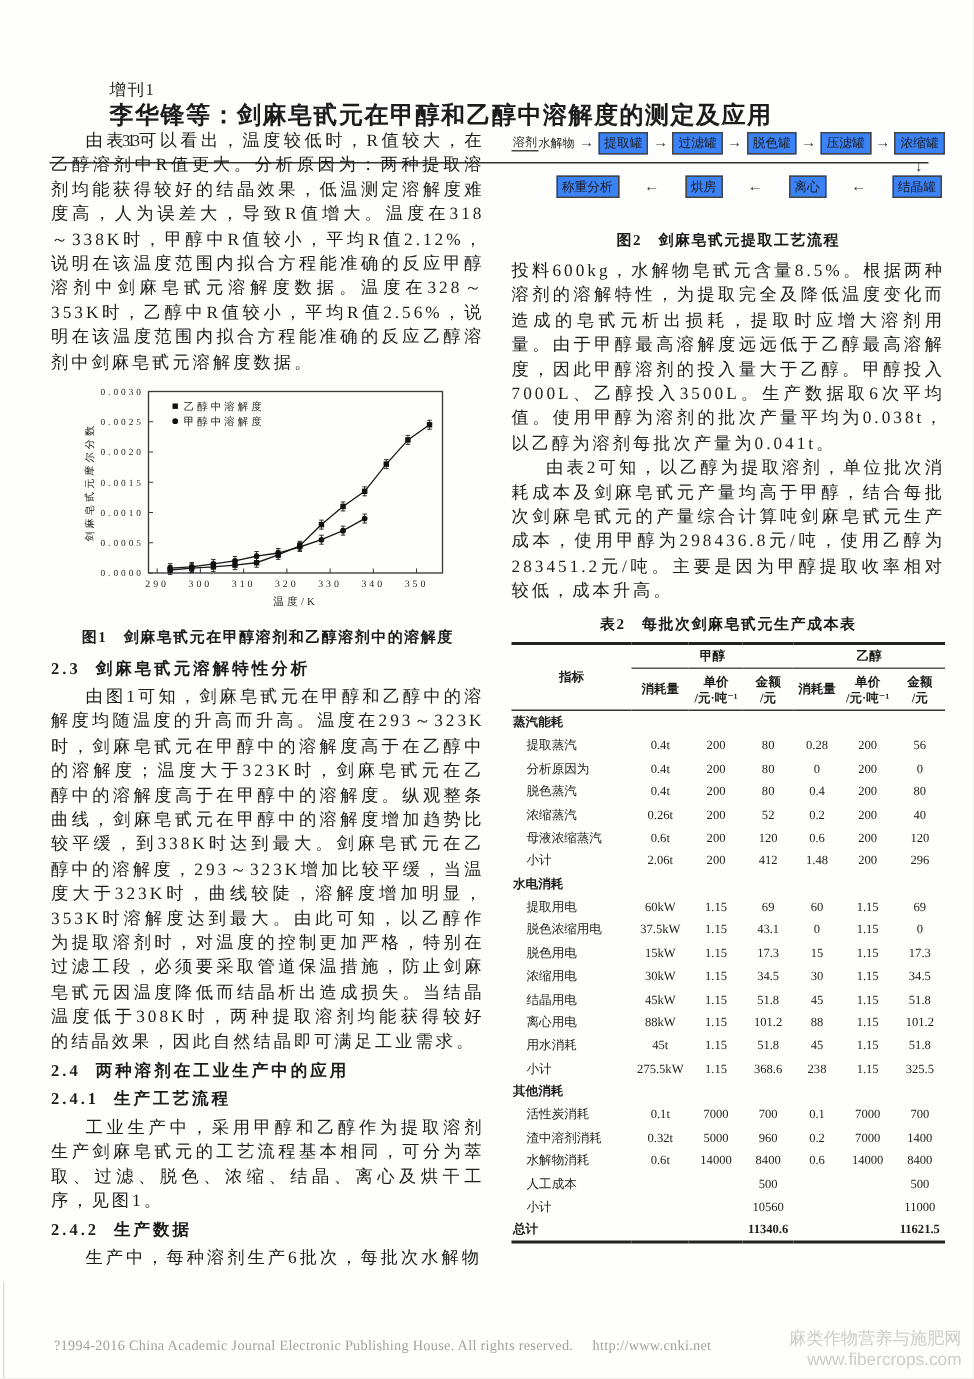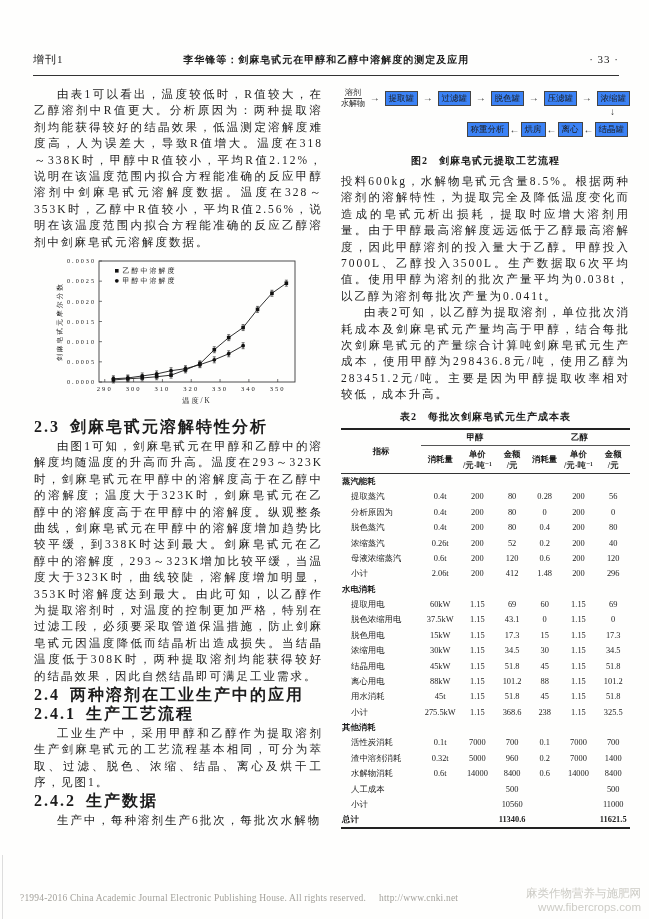--- a/index.html
+++ b/index.html
@@ -1,61 +1,61 @@
 <!DOCTYPE html>
 <html><head>
 <meta charset="utf-8">
 <style>
   html,body{margin:0;padding:0;background:#e8e8e6;}
   .page{position:relative;width:649px;height:919px;background:#fefefd;margin:0 auto;
         font-family:"Liberation Serif","DejaVu Serif",serif;color:#1c1c1c;overflow:hidden;}
   
   .hdr{position:absolute;left:33px;right:30px;top:52px;display:flex;align-items:baseline;
        justify-content:space-between;border-bottom:1px solid #333;padding-bottom:8px;
-       font-size:11px;letter-spacing:1px;}
-  .hdr .ttl{font-weight:bold;font-size:10px;}
+       font-size:11px;letter-spacing:1px;flex-direction:column;}
+  .hdr .ttl{font-weight:bold;font-size:16px;margin-left:40px;}
   
   .col{position:absolute;top:86px;width:289px;font-size:11.5px;line-height:16.4px;
        letter-spacing:2px;text-align:justify;}
   .col-l{left:34px;}
   .col-r{left:341px;}
   p{margin:0;text-indent:2em;}
   p.noind{text-indent:0;}
-  .h3{font-weight:bold;margin:3px 0 2px 0;font-size:16px;}
+  .h3{font-weight:bold;margin:3px 0 2px 0;font-size:11px;}
   .h3 .num{margin-right:10px;}
   
   .fig1{margin:4px 0 2px 0;text-align:center;}
   .figcap{text-align:center;font-weight:bold;font-size:10px;letter-spacing:1px;
           line-height:13px;margin:2px 0 6px 0;text-indent:0;}
   
   .flow{position:relative;width:100%;height:64px;margin:2px 0 0 0;letter-spacing:0;}
   .frow{display:flex;align-items:center;}
   .frow1{justify-content:space-between;}
-  .frow2{justify-content:flex-end;margin-top:14px;gap:0;padding-right:2px;}
+  .frow2{justify-content:flex-end;margin-top:14px;gap:16px;padding-right:2px;}
   .fbox{border:1px solid #444;padding:1px 3px;font-size:8.5px;white-space:nowrap;
         line-height:11px;background:#3b82f6;}
   .fa{font-size:10px;line-height:10px;color:#333;margin:0 1px;}
-  .flow-input{display:flex;flex-direction:column;align-items:center;font-size:8px;line-height:9px;}
+  .flow-input{display:flex;flex-direction:row;align-items:center;font-size:8px;line-height:9px;}
   .flow-input span:first-child{border-bottom:1px solid #444;padding:0 1px 1px 1px;}
   .varrow{position:absolute;right:15px;top:16px;font-size:10px;color:#333;}
   
   .tblcap{text-align:center;font-weight:bold;font-size:10px;letter-spacing:1px;margin:6px 0 3px 0;}
   table.cost{width:100%;border-collapse:collapse;font-size:8.4px;letter-spacing:0;
              border-top:2px solid #222;border-bottom:2px solid #222;line-height:11px;}
   table.cost th,table.cost td{padding:2.2px 1px;text-align:center;vertical-align:middle;font-weight:normal;}
   table.cost th{font-weight:bold;}
   table.cost th.grp-h{border-bottom:1px solid #555;}
   table.cost thead{border-bottom:1px solid #333;}
   table.cost th.sub-h{white-space:pre-line;}
   table.cost td.lbl{text-align:left;white-space:nowrap;}
   table.cost tr.r-item td.lbl,table.cost tr.r-subtotal td.lbl{padding-left:10px;}
   table.cost tr.r-group td,table.cost tr.r-total td{font-weight:bold;}
   table.cost col.c-lbl{width:80px;}
   
-  .foot{position:absolute;left:20px;top:893px;font-size:9.5px;color:#a3a19b;
+  .foot{position:absolute;left:36px;top:893px;font-size:9.5px;color:#a3a19b;
         letter-spacing:0.2px;white-space:nowrap;}
   .foot a{color:#a3a19b;text-decoration:none;}
   .wm{position:absolute;right:8px;top:886px;text-align:right;color:#cdccc6;
       font-size:11.5px;line-height:14px;font-family:"Liberation Sans",sans-serif;}
   .edge{position:absolute;left:2px;top:855px;height:64px;width:1px;background:#ddd;}
 </style>
 </head>
 <body>
 
 <div class="page">
@@ -195,20 +195,21 @@
           <line x1="190.11764705882354" y1="88.7" x2="190.11764705882354" y2="94.7" stroke="#1a1a1a" stroke-width="0.6"></line>
           <line x1="188.61764705882354" y1="88.7" x2="191.61764705882354" y2="88.7" stroke="#1a1a1a" stroke-width="0.6"></line>
           <line x1="188.61764705882354" y1="94.7" x2="191.61764705882354" y2="94.7" stroke="#1a1a1a" stroke-width="0.6"></line>
           <circle cx="190.11764705882354" cy="91.7" r="1.9" fill="#111"></circle>
           <rect x="62" y="15" width="3.6" height="3.6" fill="#111"></rect>
           <text x="69.5" y="19.4" font-size="7" fill="#1a1a1a">乙醇中溶解度</text>
           <circle cx="63.8" cy="26.8" r="1.9" fill="#111"></circle>
           <text x="69.5" y="29.4" font-size="7" fill="#1a1a1a">甲醇中溶解度</text>
         </svg>
     </div>
+    <div class="figcap">图1　剑麻皂甙元在甲醇溶剂和乙醇溶剂中的溶解度</div>
 
     <div class="h3">
       <span class="num">2.3</span><span>剑麻皂甙元溶解特性分析</span>
     </div>
     <p>由图1可知，剑麻皂甙元在甲醇和乙醇中的溶解度均随温度的升高而升高。温度在293～323K时，剑麻皂甙元在甲醇中的溶解度高于在乙醇中的溶解度；温度大于323K时，剑麻皂甙元在乙醇中的溶解度高于在甲醇中的溶解度。纵观整条曲线，剑麻皂甙元在甲醇中的溶解度增加趋势比较平缓，到338K时达到最大。剑麻皂甙元在乙醇中的溶解度，293～323K增加比较平缓，当温度大于323K时，曲线较陡，溶解度增加明显，353K时溶解度达到最大。由此可知，以乙醇作为提取溶剂时，对温度的控制更加严格，特别在过滤工段，必须要采取管道保温措施，防止剑麻皂甙元因温度降低而结晶析出造成损失。当结晶温度低于308K时，两种提取溶剂均能获得较好的结晶效果，因此自然结晶即可满足工业需求。</p>
 
     <div class="h3">
       <span class="num">2.4</span><span>两种溶剂在工业生产中的应用</span>
     </div>
     <div class="h3">

